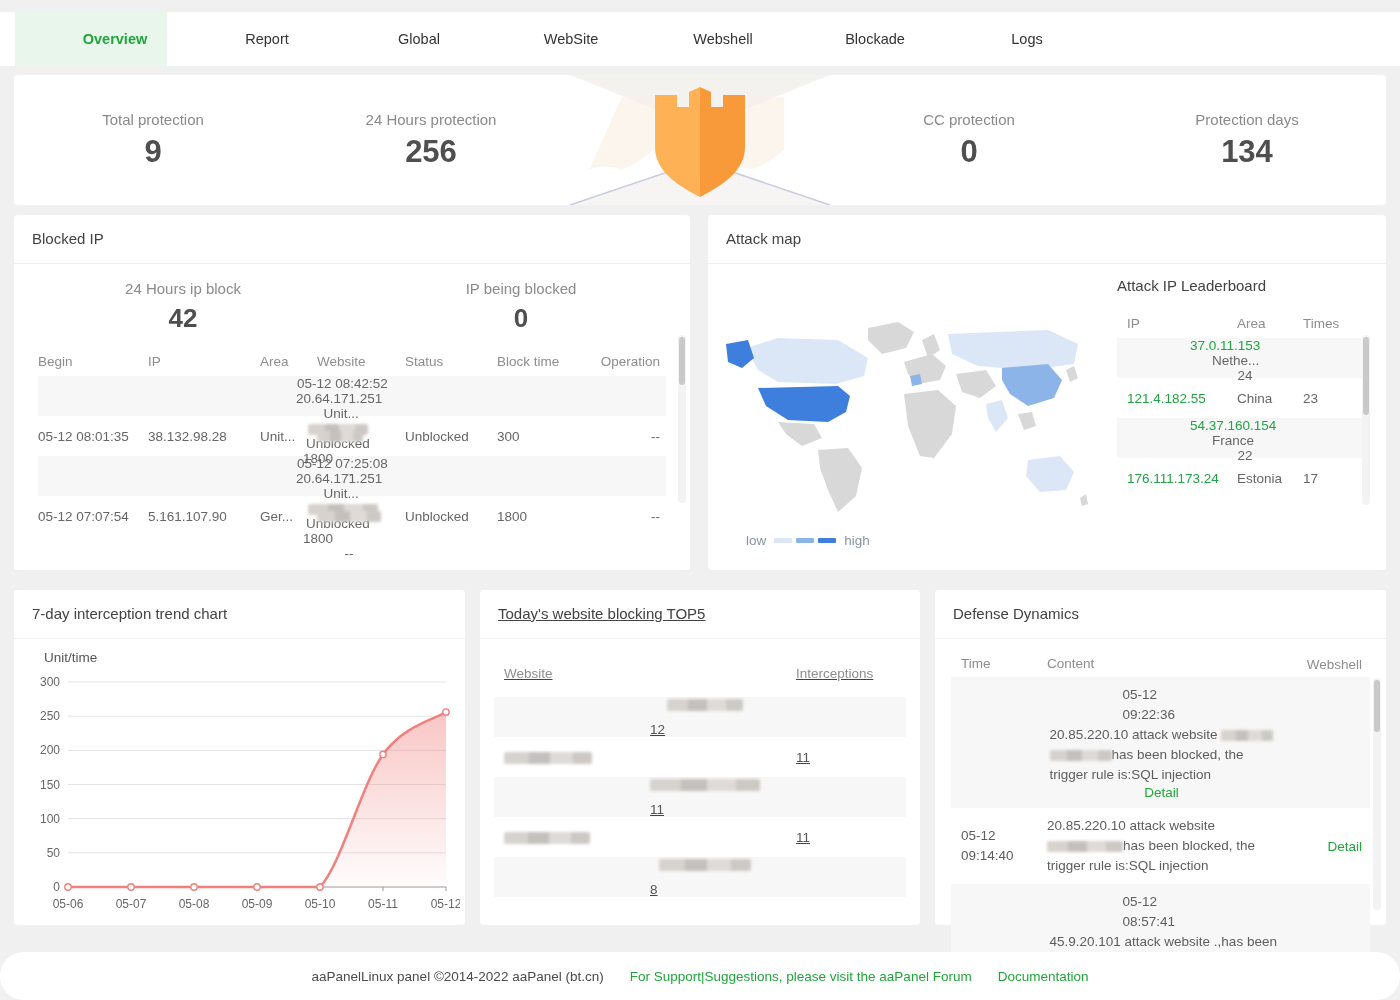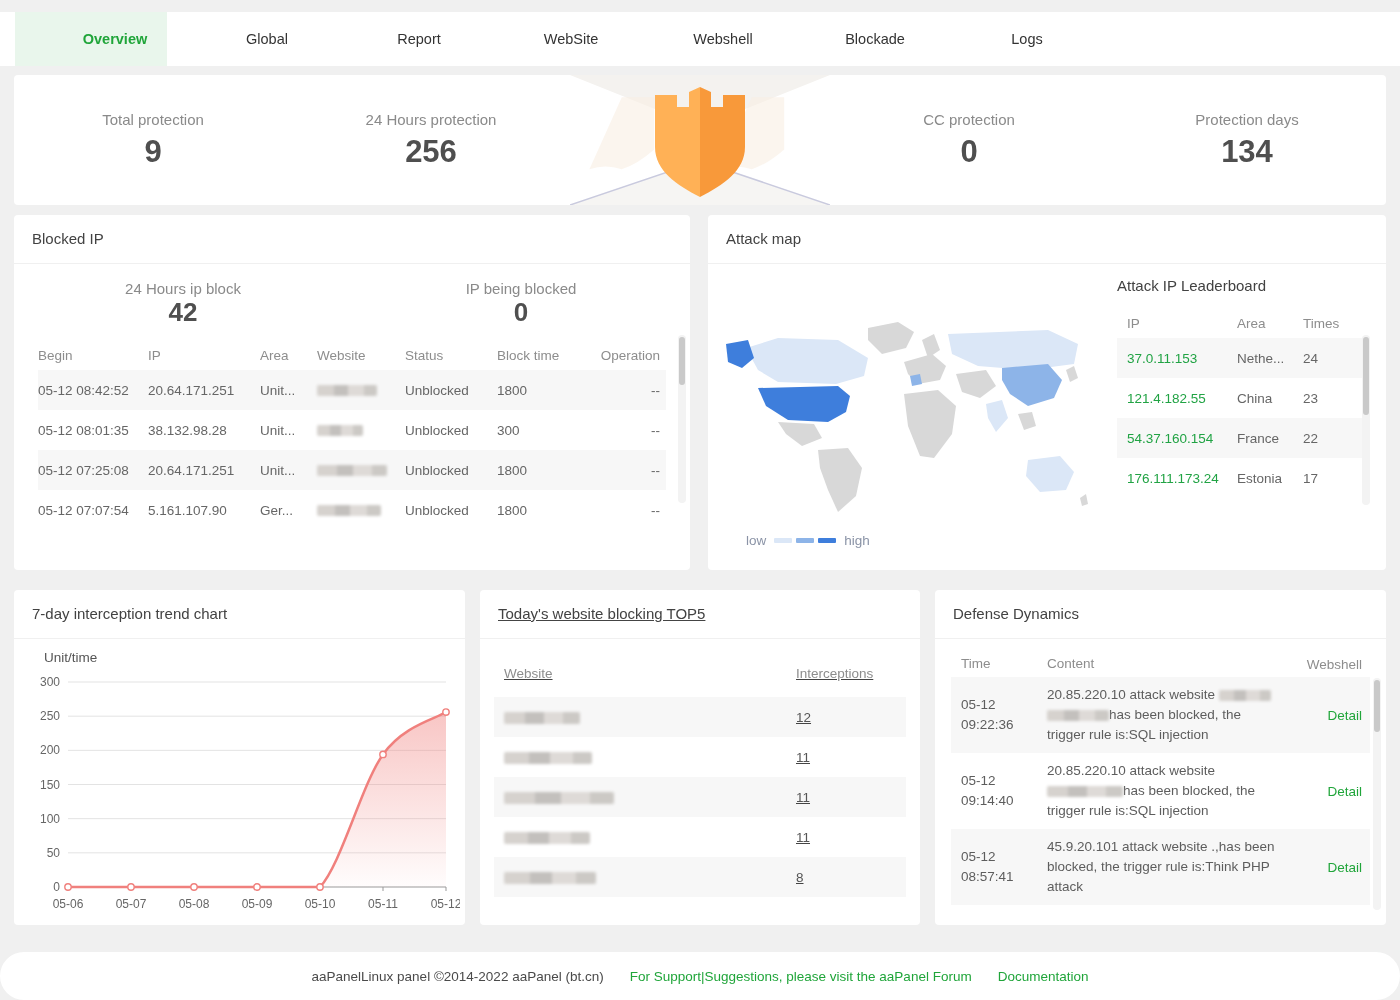--- a/index.html
+++ b/index.html
@@ -17,21 +17,21 @@
   .stat-group{display:flex;flex:1;}
   .stat{flex:1;text-align:center;}
   .stat .lbl{font-size:15px;color:#8a8a8a;}
   .stat .val{font-size:31px;font-weight:bold;color:#4f4f4f;margin-top:6px;}
   .banner-center{width:260px;height:130px;position:relative;flex:0 0 260px;}
   
   .blocked{top:215px;left:14px;width:676px;height:355px;}
   .summary{display:flex;margin-top:16px;}
   .summary .item{flex:1;text-align:center;}
   .summary .lbl{font-size:15px;color:#8a8a8a;}
-  .summary .val{font-size:26px;font-weight:bold;color:#4f4f4f;margin-top:0;}
+  .summary .val{font-size:26px;font-weight:bold;color:#4f4f4f;margin-top:6px;}
   .btable{margin:12px 24px 0 24px;font-size:13.5px;}
   .brow{display:flex;align-items:center;height:40px;color:#666;}
   .brow.head{color:#8d8d8d;height:30px;}
   .c1{width:110px;} .c2{width:112px;} .c3{width:57px;} .c4{width:88px;} .c5{width:92px;} .c6{width:98px;} .c7{flex:1;text-align:right;padding-right:6px;}
   
   .attack{top:215px;left:708px;width:678px;height:355px;}
   .mapwrap{position:absolute;left:10px;top:95px;width:380px;height:210px;}
   .maplegend{position:absolute;left:32px;top:318px;display:flex;align-items:center;font-size:13.5px;color:#8a93a6;}
   .maplegend .sw{width:18px;height:5px;margin:0 2px;border-radius:1px;}
   .sw.low{background:var(--map-low);} .sw.mid{background:var(--map-mid);} .sw.high{background:var(--map-high);}
@@ -47,21 +47,21 @@
   .unitlbl{position:absolute;left:30px;top:60px;font-size:13.5px;color:#555;}
   .top5{top:590px;left:480px;width:440px;height:335px;text-decoration:underline;}
   .trow{display:flex;align-items:center;height:40px;font-size:13.5px;color:#555;margin:0 14px;padding-left:10px;}
   .trow.head{color:#8d8d8d;margin-top:14px;margin-bottom:4px;}
   .t1{flex:1;} .t2{width:110px;}
   .dyn{top:590px;left:935px;width:451px;height:335px;}
   .drow{display:flex;margin:0 16px;font-size:13.5px;color:#5d5d5d;align-items:center;padding:8px 0 8px 10px;}
   .drow.head{color:#8d8d8d;height:26px;margin-top:12px;padding:0 0 0 10px;}
   .d1{width:86px;line-height:20px;} .d2{width:232px;line-height:20px;} .d3{flex:1;text-align:right;padding-right:8px;}
   .detail{color:#20a53a;cursor:pointer;}
-  .stripe{background:#f7f7f7;}
+  .stripe{background:#f7f7f7;flex-direction:column;}
   
   .blur{display:inline-block;height:11px;border-radius:2px;vertical-align:middle;
         background:linear-gradient(90deg,#d6d2ce 0 28%,#c3c0bd 28% 52%,#dedad7 52% 78%,#ccc9c5 78%);
         filter:blur(1.5px);}
   .sbar{position:absolute;width:8px;border-radius:4px;background:#f3f3f3;}
   .sthumb{position:absolute;left:1px;width:6px;border-radius:3px;background:#c9c9c9;cursor:pointer;}
   .footer{position:absolute;left:0;right:0;top:952px;height:48px;background:#fff;display:flex;align-items:center;justify-content:center;font-size:13.5px;gap:26px;border-radius:24px;}
   .footer .copy{color:#4a4a4a;}
   .footer a{color:#20a53a;text-decoration:none;cursor:pointer;text-align:center;}
   svg text{font-family:"Liberation Sans",sans-serif;}
@@ -70,22 +70,22 @@
   .ticktxt{fill:#666;font-size:12px;}
   .m-base{fill:var(--map-base);} .m-low{fill:var(--map-low);} .m-mid{fill:var(--map-mid);} .m-high{fill:var(--map-high);}
 </style>
 </head>
 <body>
 
 <div class="page">
 
   <nav class="tabbar" id="tabbar">
       <div class="tab active">Overview</div>
+      <div class="tab">Report</div>
       <div class="tab">Global</div>
-      <div class="tab">Report</div>
       <div class="tab">WebSite</div>
       <div class="tab">Webshell</div>
       <div class="tab">Blockade</div>
       <div class="tab">Logs</div>
     </nav>
 
   <section class="card banner">
     <div class="stat-group" id="stats-left">
         <div class="stat">
           <div class="lbl">Total protection</div>

